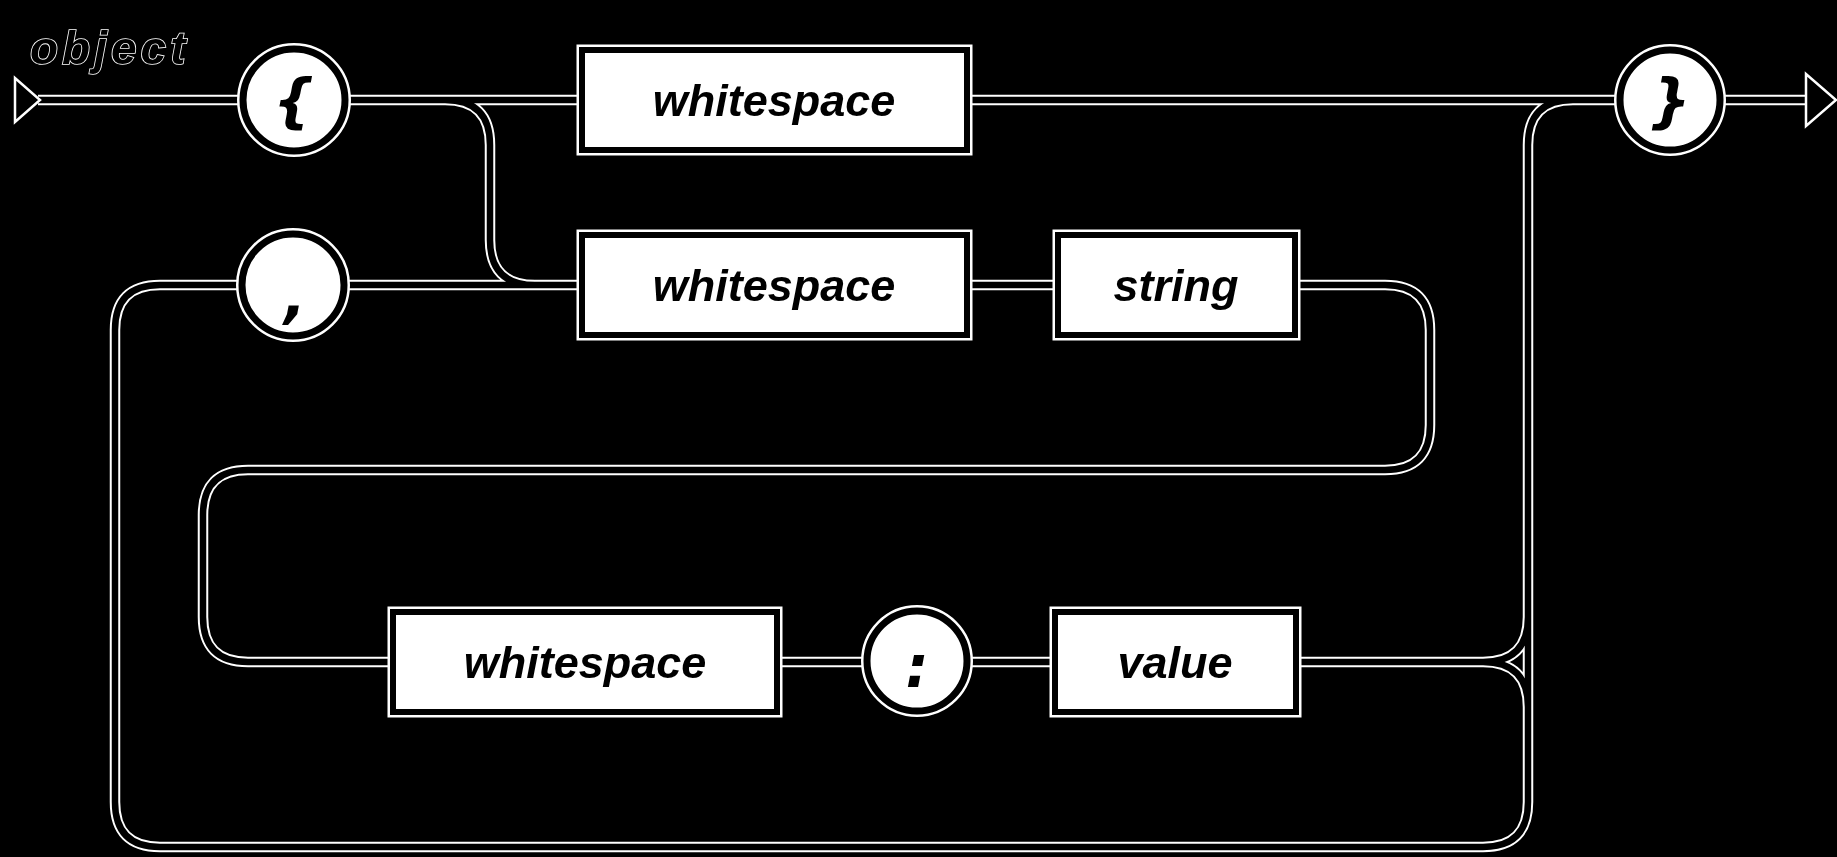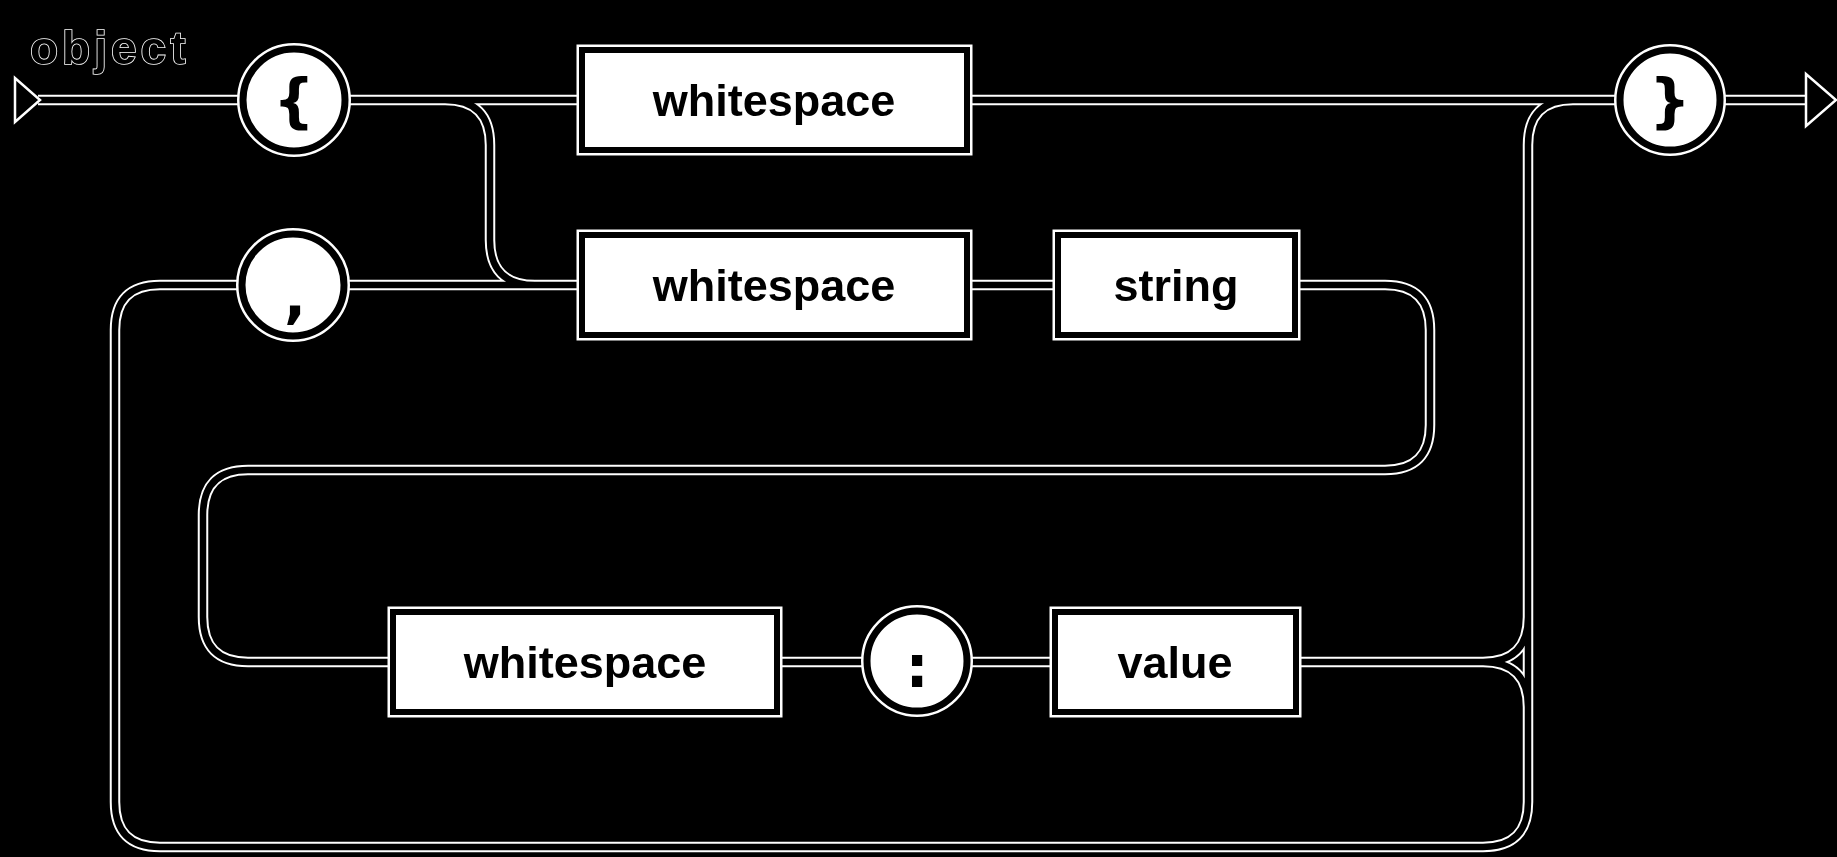--- a/index.html
+++ b/index.html
@@ -6,20 +6,21 @@
     margin: 0;
     padding: 0;
     background: #000000;
   }
   .stage {
     position: relative;
     width: 1837px;
     height: 857px;
     background: #000000;
     overflow: hidden;
+    font-style: italic;
   }
   svg { display: block; }
 
   
   .casing {
     fill: none;
     stroke: #ffffff;
     stroke-width: 10.5;
   }
   .ink {

